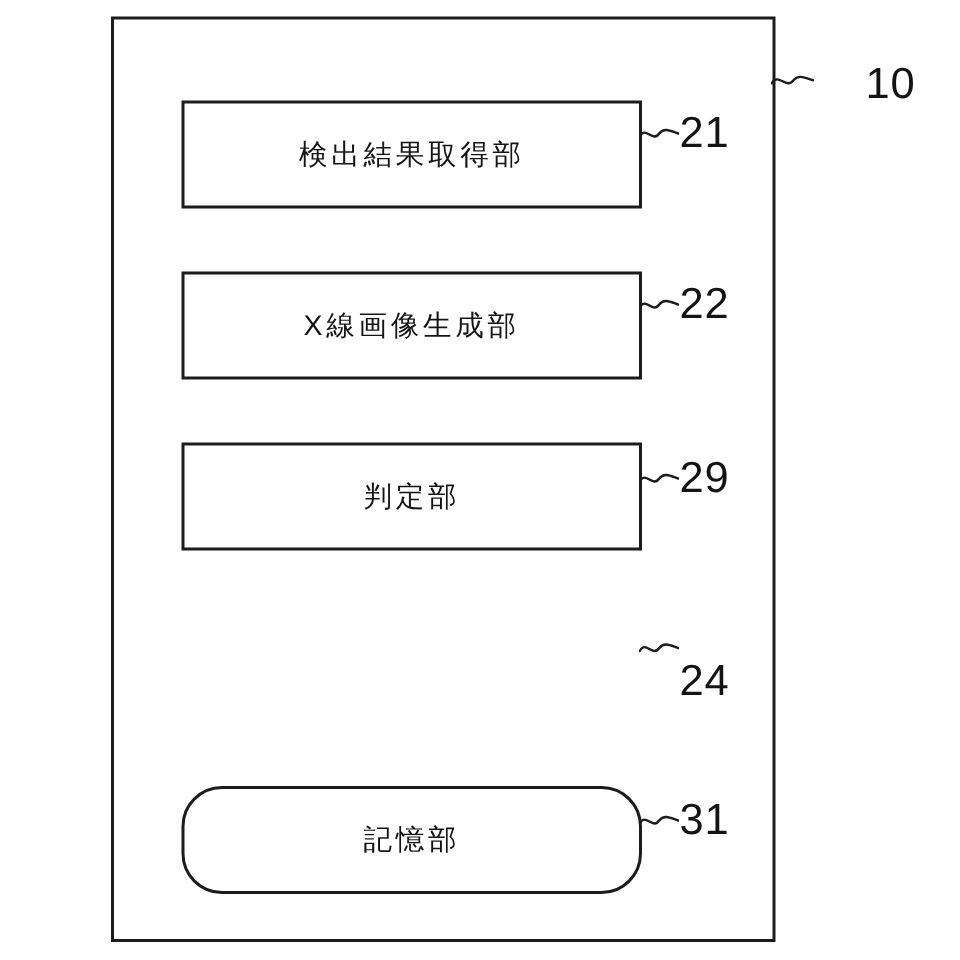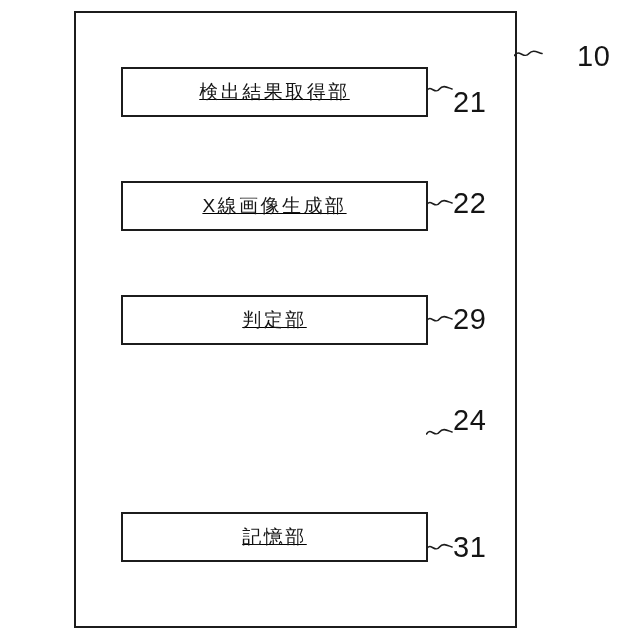--- a/index.html
+++ b/index.html
@@ -22,53 +22,52 @@
     width: 443px;
     height: 617px;
     border: 2.5px solid #1c1c1c;
     box-sizing: border-box;
     background: #ffffff;
   }
   .block {
     position: absolute;
     left: 121px;
     width: 307px;
-    height: 50px;
+    height: 72px;
     border: 2px solid #1c1c1c;
     box-sizing: border-box;
     background: #ffffff;
     display: flex;
     align-items: center;
     justify-content: center;
-    text-decoration: underline;
   }
   .block .block-label {
     font-size: 19px;
     letter-spacing: 2.5px;
     color: #141414;
     white-space: nowrap;
   }
   .b1 { top: 67px; }
   .b2 { top: 181px; }
   .b3 { top: 295px; text-align: right; }
   .b4 { top: 410px; }
-  .b5 { top: 512px; }
+  .b5 { top: 524px; border-radius: 27px; }
 
   .ref-num {
     position: absolute;
     font-size: 29px;
     line-height: 1;
     color: #141414;
     letter-spacing: 0.5px;
     white-space: nowrap;
   }
-  .r21 { left: 453px; top: 88px; text-align: right; }
+  .r21 { left: 453px; top: 75px; text-align: right; }
   .r22 { left: 453px; top: 189px; }
   .r23 { left: 453px; top: 305px; }
-  .r24 { left: 453px; top: 406px; }
+  .r24 { left: 453px; top: 440px; }
   .r25 { left: 453px; top: 533px; }
   .r10 { left: 544px; top: 42px; margin-left: 33px; }
 
   .squiggle {
     position: absolute;
     width: 27px;
     height: 14px;
   }
   .s21 { left: 426px; top: 82px; }
   .s22 { left: 426px; top: 196px; }

